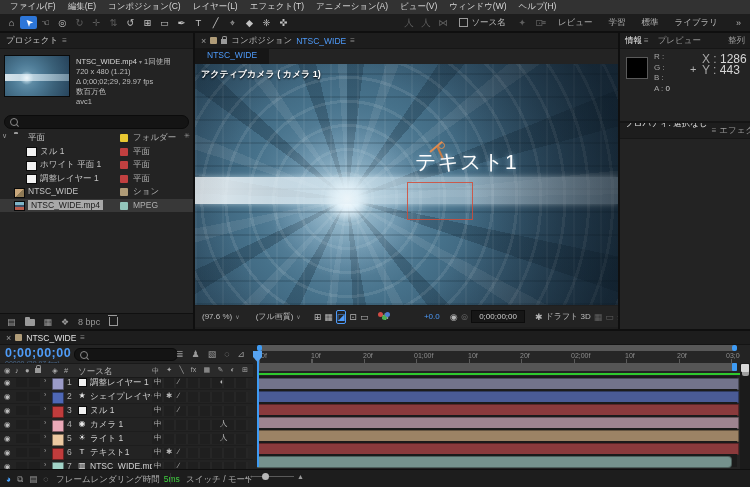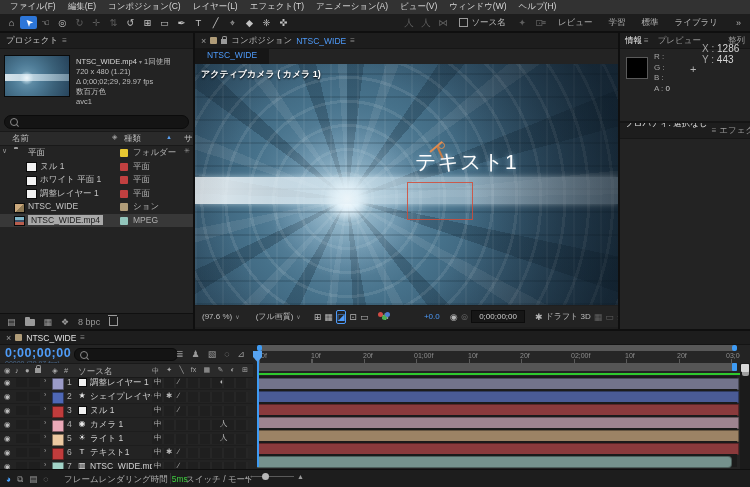--- a/index.html
+++ b/index.html
@@ -129,21 +129,21 @@
   
   .rightp{position:absolute;top:33px;left:620px;width:130px;height:296px;background:#232323;}
   .rp-tabs{height:15px;background:#1d1d1d;display:flex;align-items:center;gap:2px;padding:0 5px;
       font-size:8.5px;color:#9d9d9d;border-bottom:1px solid #161616;}
   .rp-tab-active{color:#ececec;}
   .rp-align{margin-left:auto;}
   .info-swatch{position:absolute;left:6px;top:24px;width:20px;height:20px;background:#000;border:1px solid #5a5a5a;}
   .info-lbls{position:absolute;left:34px;top:19px;font-size:8px;line-height:10.5px;color:#a5a5a5;}
   .info-aval{color:#d0d0d0;}
   .info-plus{position:absolute;left:70px;top:30px;color:#b5b5b5;font-size:11px;}
-  .info-xy{position:absolute;left:82px;top:10px;font-size:10px;line-height:11px;color:#a5a5a5;}
+  .info-xy{position:absolute;left:82px;top:21px;font-size:12px;line-height:11px;color:#a5a5a5;}
   .info-xy b{color:#d6d6d6;font-weight:normal;}
   .rp-div{position:absolute;left:0;right:0;top:88px;height:2px;background:#151515;}
   .props-bar{position:absolute;left:0;right:0;top:90px;height:15px;background:#1d1d1d;display:flex;
       align-items:center;gap:4px;padding:0 5px;font-size:8.5px;color:#9d9d9d;border-bottom:1px solid #161616;overflow:hidden;white-space:nowrap;}
   .props-active{color:#ececec;border-bottom:1px solid #dcdcdc;padding-bottom:12px;}
 
   
   .vdiv1{position:absolute;top:31px;left:193px;width:2px;bottom:158px;background:#0f0f0f;}
   .vdiv2{position:absolute;top:31px;left:618px;width:2px;bottom:158px;background:#0f0f0f;}
   .hdiv{position:absolute;left:0;right:0;top:329px;height:2px;background:#0f0f0f;}
@@ -176,21 +176,21 @@
       background:repeating-linear-gradient(90deg,#1f1f1f 0 10.5px,#262626 10.5px 12px);}
   .l-sw{position:absolute;left:152px;top:1px;width:96px;color:#b8b8b8;font-size:7.5px;}
   .l-sw .s1{position:absolute;left:2px;}
   .l-sw .s2{position:absolute;left:14px;}
   .l-sw .s3{position:absolute;left:26px;}
   .l-sw .sright{position:absolute;left:68px;}
   .tl-footer{position:absolute;bottom:0;left:0;right:0;height:17px;background:#1d1d1d;
       border-top:1px solid #0f0f0f;font-size:8.5px;color:#b0b0b0;}
   .tf-icons{position:absolute;left:6px;top:4px;display:flex;gap:6px;font-size:8.5px;color:#9a9a9a;}
   .tf-blue{color:#4aa3ff;}
-  .tf-render{position:absolute;left:64px;top:4px;}
+  .tf-render{position:absolute;left:56px;top:4px;}
   .tf-ms{color:#3fcf3f;margin-left:4px;}
   .tf-vsep{position:absolute;left:170px;top:3px;width:1px;height:11px;background:#333;}
   .tf-switch{position:absolute;left:186px;top:4px;}
   .tf-slider{position:absolute;left:244px;top:3px;display:flex;align-items:center;gap:3px;color:#9a9a9a;}
   .tf-track{position:relative;width:42px;height:1px;background:#5a5a5a;}
   .tf-knob{position:absolute;left:10px;top:-3px;width:7px;height:7px;border-radius:50%;background:#b8b8b8;}
   .mtn-s{font-size:5px;} .mtn-b{font-size:7px;}
 
   
   .tl-nav{position:absolute;top:14px;left:257px;right:13px;height:6px;background:#585858;border-radius:3px;}
@@ -282,27 +282,20 @@
              <span>1回使用</span></div>
         <div>720 x 480 (1.21)</div>
         <div>Δ 0;00;02;29, 29.97 fps</div>
         <div>数百万色</div>
         <div>avc1</div>
       </div>
     </div>
     <div class="prj-search">
         <span class="mag"></span>
       </div>
-    <div class="prj-cols">
-      <span class="cname">名前</span>
-      <span class="ctag">◈</span>
-      <span class="ctype">種類</span>
-      <span class="csort">▲</span>
-      <span class="cextra">サ</span>
-    </div>
     <div>
       <div class="prj-row">
         <span class="prj-exp">∨</span>
         <span class="prj-ico fold-ico" style="left:14px"></span>
         <span class="prj-name" style="left:28px">平面</span>
         <span class="prj-chip" style="background: rgb(232, 200, 50);"></span>
         <span class="prj-type">フォルダー</span>
         <span class="prj-extra">✳</span>
       </div>
       <div class="prj-row">

